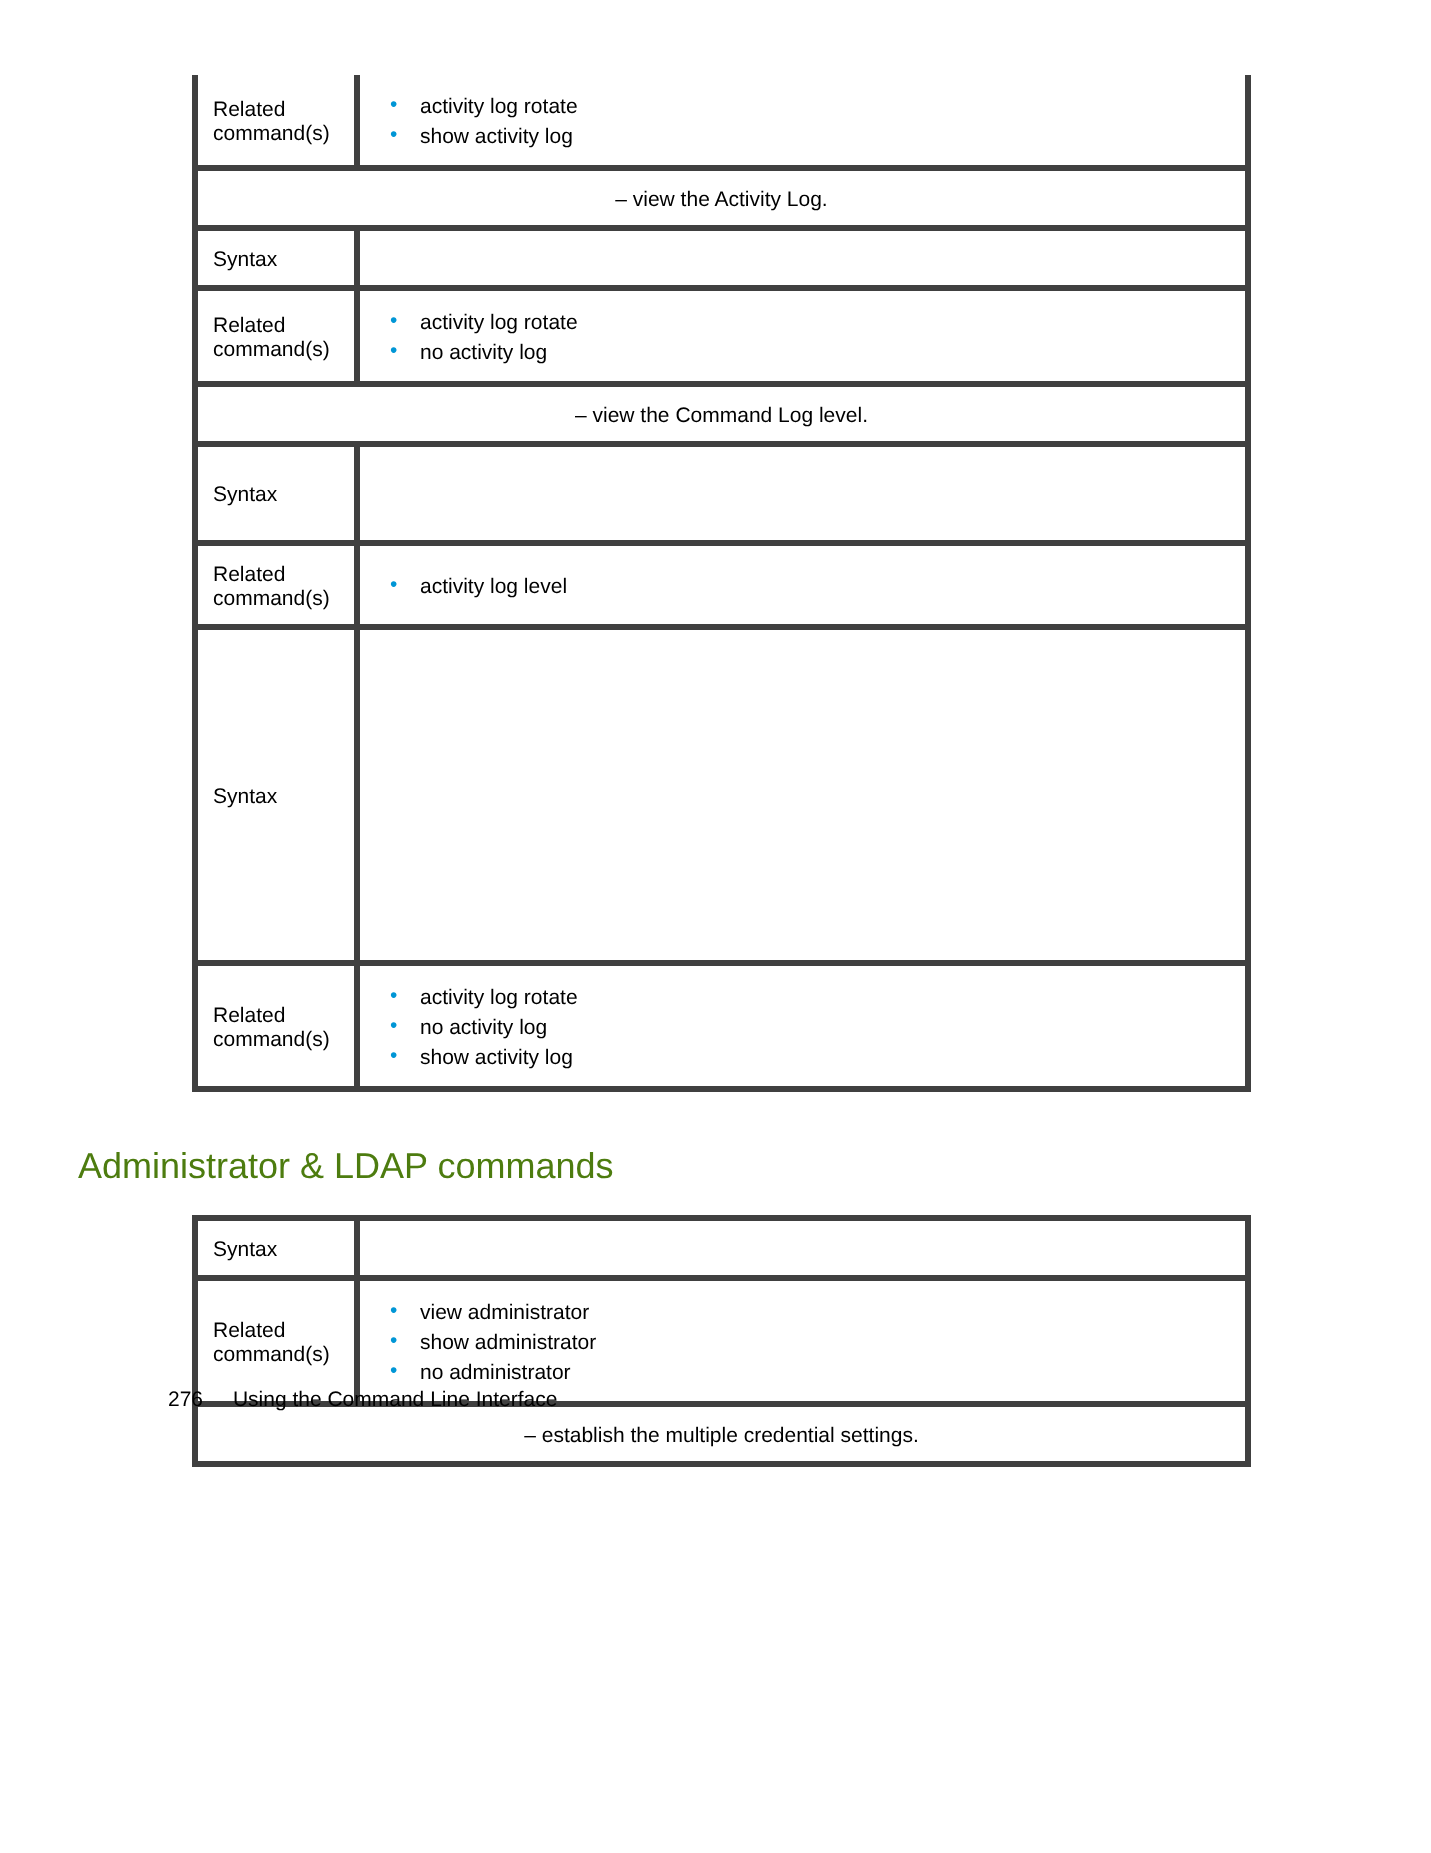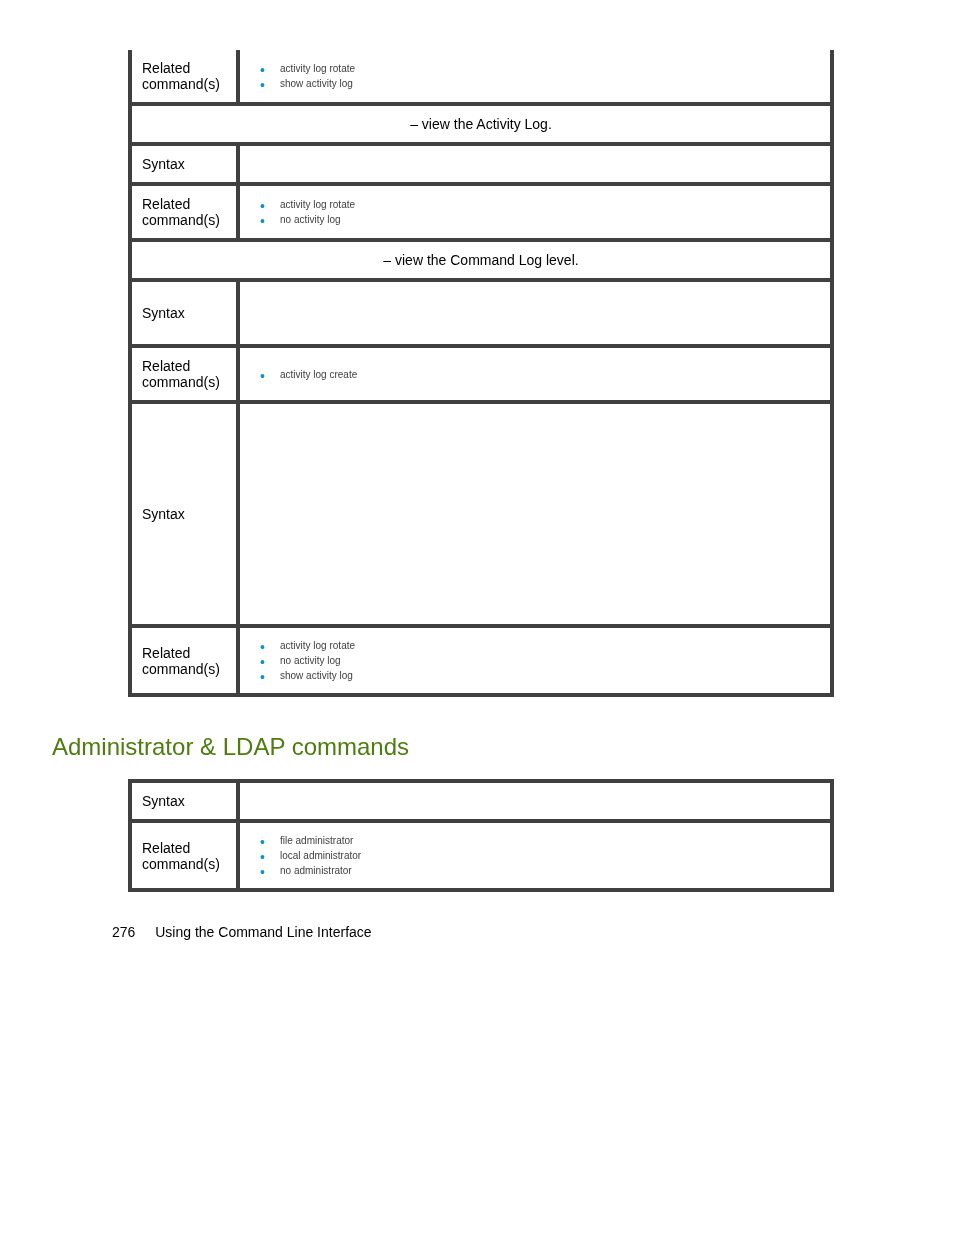--- a/index.html
+++ b/index.html
@@ -43,22 +43,22 @@
   .syntax-tall { height: 200px; }
   .syntax-med  { height: 42px; }
   ul.bul {
     list-style: none;
     margin: 0;
     padding: 0 0 0 10px;
   }
   ul.bul li {
     position: relative;
     padding: 2px 0 2px 20px;
-    color: #404040;
-    font-size: 10px;
+    color: #000000;
+    font-size: 14px;
   }
   ul.bul li::before {
     content: "•";
     position: absolute;
     left: 0;
     top: 2px;
     color: #0096d6;
     font-size: 14px;
     line-height: 14px;
   }
@@ -128,21 +128,21 @@
 
       <tr>
         <td class="syntax-med">Syntax</td>
         <td></td>
       </tr>
 
       <tr>
         <td>Related command(s)</td>
         <td>
           <ul class="bul">
-            <li>activity log create</li>
+            <li>activity log level</li>
           </ul>
         </td>
       </tr>
 
 
       <tr>
         <td class="syntax-tall">Syntax</td>
         <td></td>
       </tr>
 
@@ -174,27 +174,30 @@
 
       <tr>
         <td>Syntax</td>
         <td></td>
       </tr>
 
       <tr>
         <td>Related command(s)</td>
         <td>
           <ul class="bul">
-            <li>file administrator</li>
-            <li>local administrator</li>
+            <li>view administrator</li>
+            <li>show administrator</li>
             <li>no administrator</li>
           </ul>
         </td>
       </tr>
 
+      <tr>
+        <td colspan="2" class="section-row">– establish the multiple credential settings.</td>
+      </tr>
 
     </tbody>
       </table>
   </div>
 
   <div class="footer">
     <span class="pn">276</span>
     <span>Using the Command Line Interface</span>
   </div>
 

